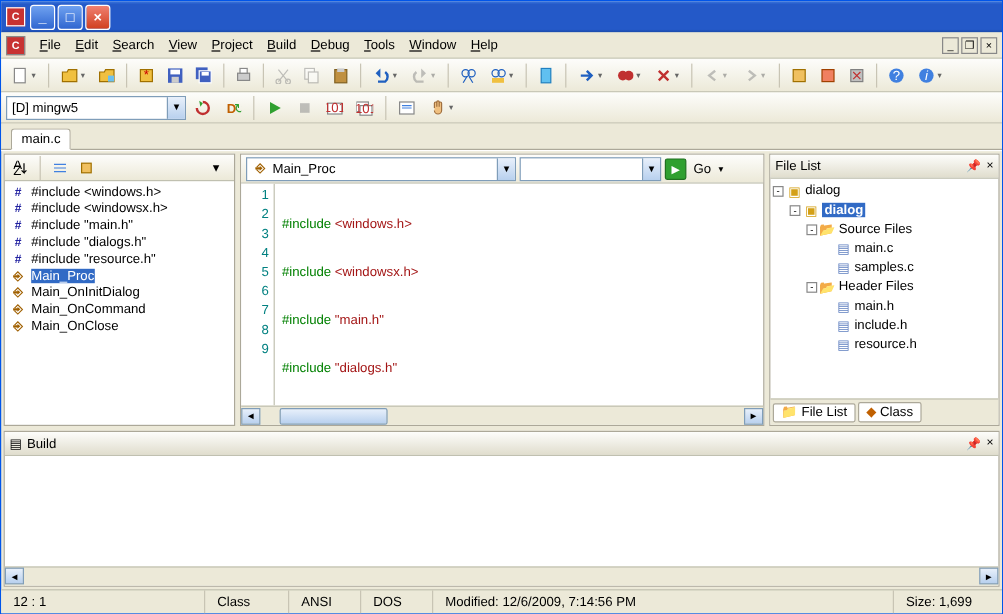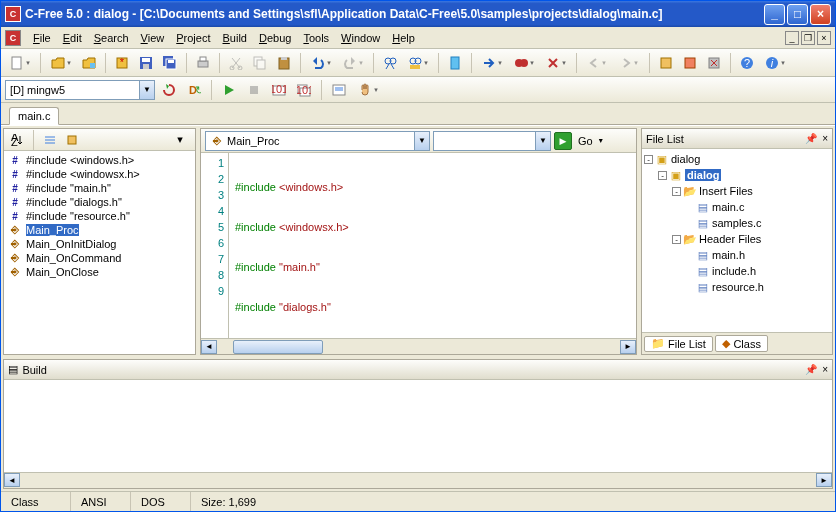--- a/index.html
+++ b/index.html
@@ -69,21 +69,20 @@
 .statusbar{height:20px;background:#ece9d8;border-top:1px solid #c0c0b0;display:flex;align-items:center;font-size:11px;}
 .statusbar .cell{padding:0 10px;border-right:1px solid #c8c4b4;height:100%;display:flex;align-items:center;}
 svg{display:block;}
 </style>
 </head>
 <body>
 
 <div class="window">
   <div class="titlebar">
     <div class="icon">C</div>
-    <div class="title">C-Free 5.0 : dialog - [C:\Documents and Settings\sfl\Application Data\C-Free\5.0\samples\projects\dialog\main.c]</div>
     <div class="winbtns">
       <div class="winbtn min">_</div>
       <div class="winbtn max">□</div>
       <div class="winbtn close">×</div>
     </div>
   </div>
 
   <div class="menubar">
     <div class="app-icon">C</div>
     <div class="menuitem"><u>F</u><span>ile</span></div>
@@ -449,21 +448,21 @@
             <span class="lbl">dialog</span>
           </div>
         <div class="tree-item sel" style="padding-left:14px">
             <span class="tw">-</span>
             <span class="ticn folder">▣</span>
             <span class="lbl" style="padding:0 2px;font-weight:bold">dialog</span>
           </div>
         <div class="tree-item" style="padding-left:28px">
             <span class="tw">-</span>
             <span class="ticn folder">📂</span>
-            <span class="lbl">Insert Files</span>
+            <span class="lbl">Source Files</span>
           </div>
         <div class="tree-item" style="padding-left:52px">
             <span class="ticn file">▤</span>
             <span class="lbl">main.c</span>
           </div>
         <div class="tree-item" style="padding-left:52px">
             <span class="ticn file">▤</span>
             <span class="lbl">samples.c</span>
           </div>
         <div class="tree-item" style="padding-left:28px">
@@ -506,18 +505,20 @@
     </div>
     <div class="build-body"></div>
     <div class="build-scroll">
       <div class="arrow" style="width:16px;height:14px;background:linear-gradient(#e8f0fb,#b8d0ee);border:1px solid #7f9db9;display:flex;align-items:center;justify-content:center;font-size:8px">◄</div>
       <div style="flex:1"></div>
       <div class="arrow" style="width:16px;height:14px;background:linear-gradient(#e8f0fb,#b8d0ee);border:1px solid #7f9db9;display:flex;align-items:center;justify-content:center;font-size:8px">►</div>
     </div>
   </div>
 
   <div class="statusbar">
+    <div class="cell" style="width:170px">12 : 1</div>
     <div class="cell" style="width:70px">Class</div>
     <div class="cell" style="width:60px">ANSI</div>
     <div class="cell" style="width:60px">DOS</div>
+    <div class="cell" style="flex:1">Modified: 12/6/2009, 7:14:56 PM</div>
     <div class="cell" style="width:90px;border-right:none">Size: 1,699</div>
   </div>
 </div>
 
 </body></html>

